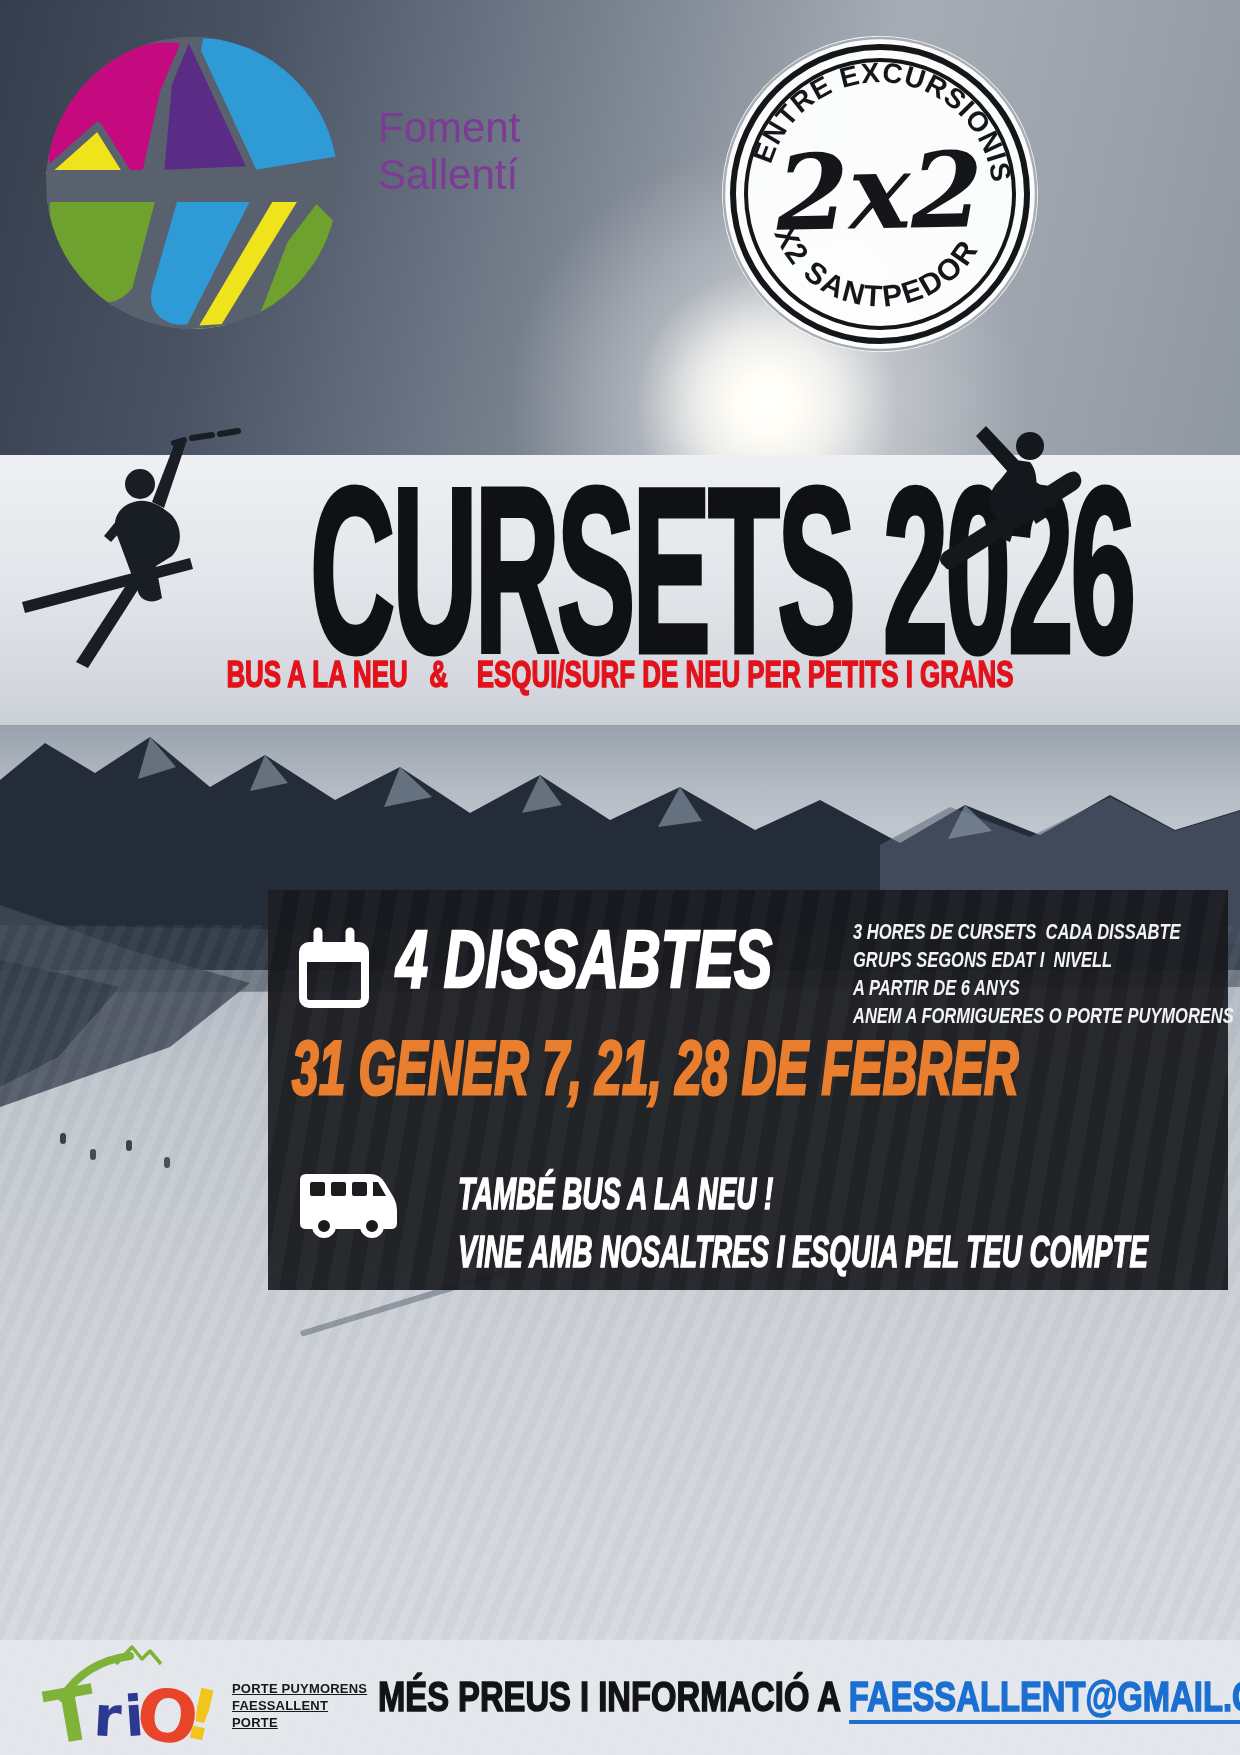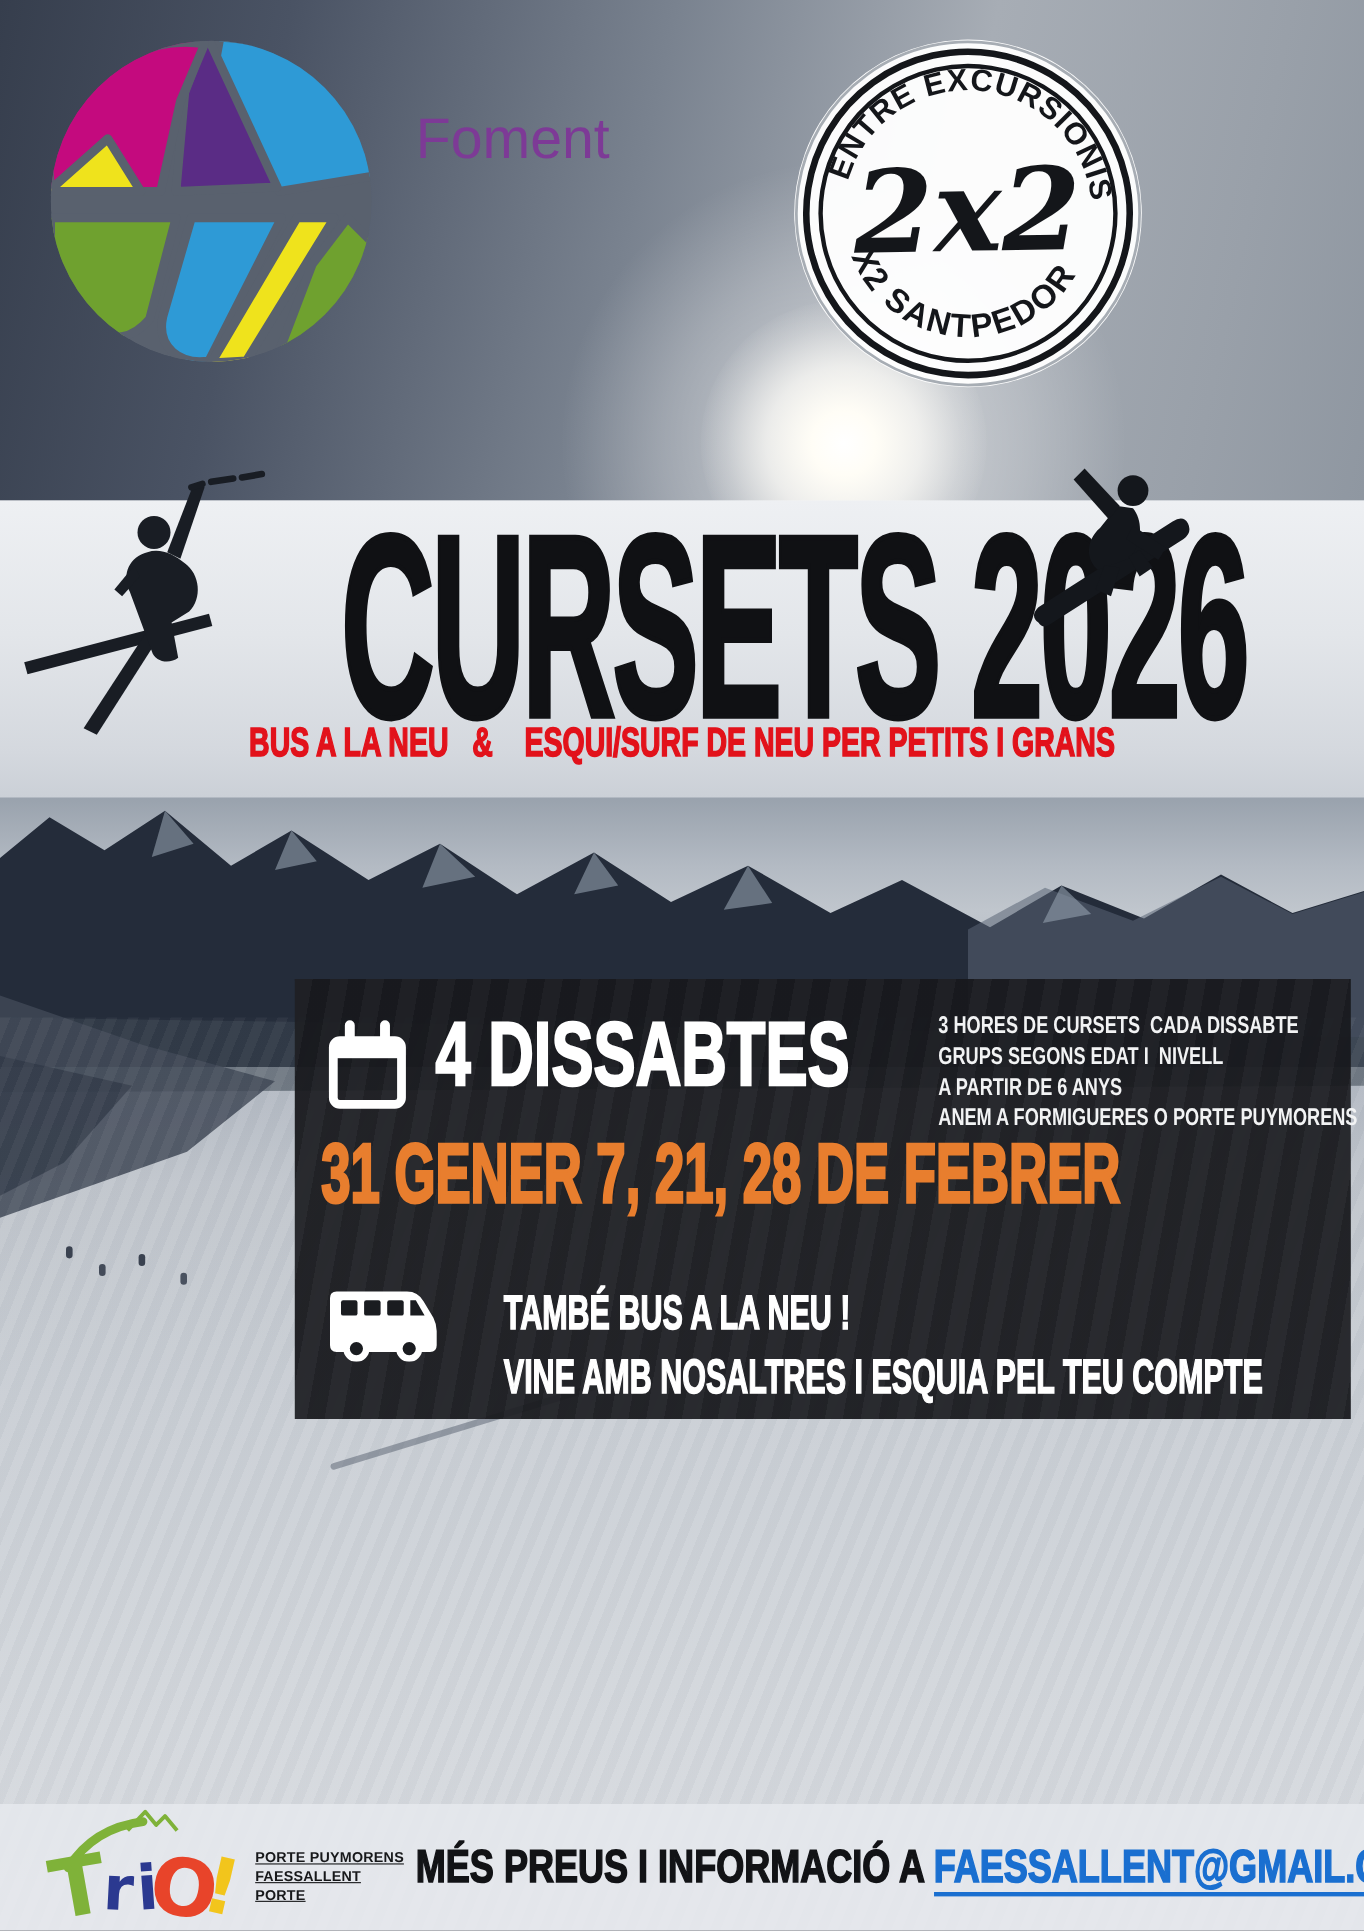--- a/index.html
+++ b/index.html
@@ -29,21 +29,21 @@
     background:linear-gradient(180deg,#99A2AD 0%,#B3BAC3 6%,#C0C6CD 10%,#AEB5BF 22%,#C0C5CC 34%,#CACFD5 55%,#D2D6DB 78%,#D8DBE0 100%);}
   .streaks{left:0;top:200px;width:1240px;height:830px;opacity:.35;
     background:repeating-linear-gradient(112deg,rgba(255,255,255,.14) 0 9px,rgba(92,102,116,.10) 9px 18px);}
   .shadow-line{left:295px;top:568px;width:260px;height:6px;border-radius:4px;
     background:rgba(58,68,84,.4);transform:rotate(-17deg);}
   .tiny-skiers{left:60px;top:408px;width:6px;height:11px;border-radius:3px;background:#3A4250;
     box-shadow:30px 16px 0 #434B59,66px 7px 0 #3A4250,104px 24px 0 #4A5260;}
   
   .panel{background:rgba(25,27,31,.94);
     background-image:repeating-linear-gradient(100deg,rgba(255,255,255,.025) 0 16px,rgba(0,0,0,.07) 16px 32px);}
-  .panel1{left:268px;top:890px;width:960px;height:400px;}
+  .panel1{left:268px;top:890px;width:960px;height:400px;font-style:italic;}
   .panel2{left:266px;top:1344px;width:962px;height:202px;}
   .heading4d{left:128px;top:28px;font-size:82px;line-height:1;font-weight:bold;color:#FFF;
     -webkit-text-stroke:2.5px #FFF;transform:scaleX(.7);transform-origin:0 0;white-space:pre;}
   .details{left:585px;top:28px;transform:scaleX(.75);transform-origin:0 0;}
   .details div{font-size:22px;line-height:28px;font-weight:bold;color:#F2F3F4;white-space:pre;}
   .dates{left:24px;top:140px;font-size:76px;line-height:1;font-weight:bold;color:#E87E2E;
     -webkit-text-stroke:3px #E87E2E;transform:scaleX(.63);transform-origin:0 0;white-space:pre;}
   .busline{left:190px;font-size:44px;line-height:1;font-weight:bold;color:#FFF;
     -webkit-text-stroke:1.5px #FFF;transform:scaleX(.63);transform-origin:0 0;white-space:pre;}
   .bus1{top:282px;} .bus2{top:340px;}
@@ -55,21 +55,21 @@
   
   .footer{left:0;top:1640px;width:1240px;height:115px;background:rgba(230,233,237,.85);}
   .resorts{left:232px;top:40px;}
   .resorts div{font-size:13px;line-height:17px;font-weight:bold;color:#17181A;letter-spacing:.2px;text-decoration:underline;}
   .contact{left:378px;top:34px;font-size:42px;line-height:1.1;font-weight:bold;color:#121316;
     -webkit-text-stroke:1.5px #121316;transform:scaleX(.78);transform-origin:0 0;white-space:pre;}
   .contact a{color:#1A6FD0;-webkit-text-stroke:1.5px #1A6FD0;text-decoration:none;
     border-bottom:4px solid #1A6FD0;cursor:pointer;}
   
   .faes-text{left:378px;top:104px;}
-  .faes-text div{font-size:52px;line-height:47px;color:#7D3A96;}
+  .faes-text div{font-size:42px;line-height:47px;color:#7D3A96;}
   svg{display:block;}
 </style>
 </head>
 <body>
 
 <div class="poster">
 
   <div class="abs sky">
     <div class="abs sun-haze"></div>
     <div class="abs sun"></div>
@@ -91,20 +91,21 @@
         <path d="M6,170 L120,170 L96,262 C64,300 22,268 6,210 Z" fill="#6FA12F"></path>
         <path d="M134,170 L216,170 L150,300 C124,304 102,288 108,260 Z" fill="#2E9AD6"></path>
         <path d="M230,170 L264,170 L184,300 L152,302 Z" fill="#EFE31C"></path>
         <path d="M276,170 L298,192 C300,232 262,284 212,296 L244,212 Z" fill="#6FA12F"></path>
       </g>
     </g>
   </svg>
 
   <div class="abs faes-text">
     <div>Foment</div>
+    <div>Sallentí</div>
   </div>
 
   <svg class="abs" style="left:712px;top:16px;" width="340" height="356" viewBox="0 0 340 356">
     <g transform="rotate(9 168 178)">
       <circle cx="168" cy="178" r="158" fill="#FFFFFF" opacity="0.96"></circle>
       <circle cx="168" cy="178" r="156" fill="none" stroke="#A7ADB4" stroke-width="2.5"></circle>
       <circle cx="168" cy="178" r="147" fill="none" stroke="#14161A" stroke-width="6"></circle>
       <circle cx="168" cy="178" r="134" fill="none" stroke="#14161A" stroke-width="4"></circle>
       <path id="arcTop" d="M57,158 A113,113 0 0 1 279,158" fill="none"></path>
       <path id="arcBot" d="M66,226 A113,113 0 0 0 270,226" fill="none"></path>

